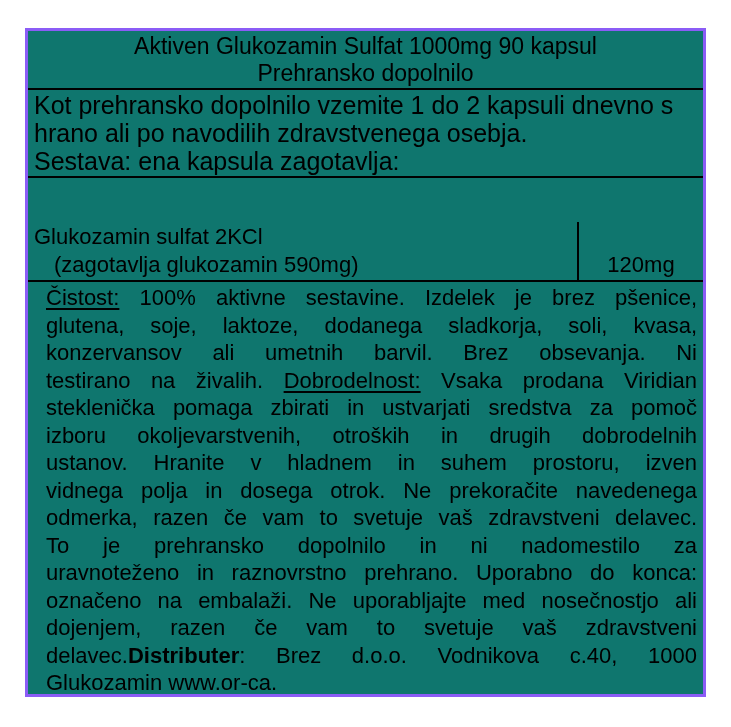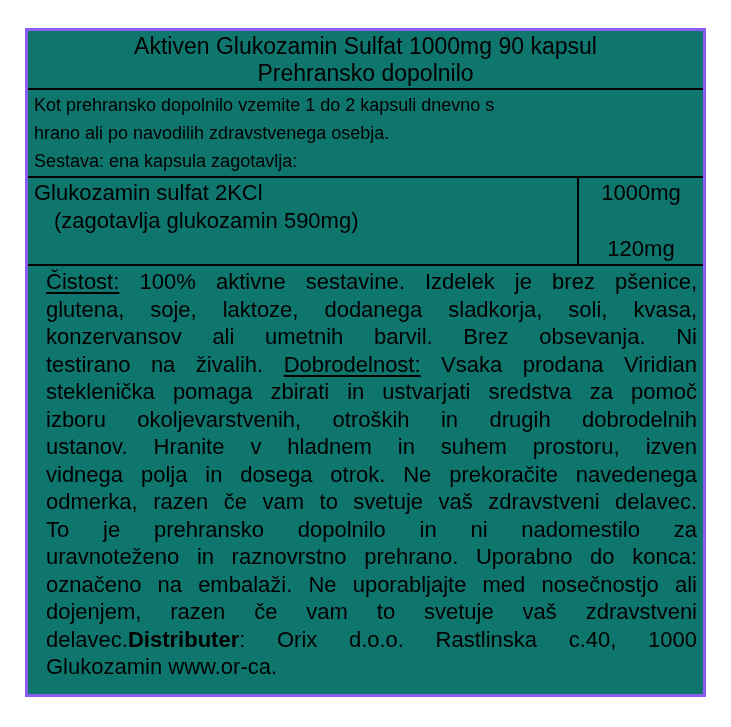--- a/index.html
+++ b/index.html
@@ -37,28 +37,29 @@
   .tline {
     font-size: 23px;
     line-height: 27px;
     white-space: nowrap;
   }
   .sec.directions {
     border-bottom: 2px solid #000000;
     padding: 1px 5px 1px 6px;
   }
   .dline {
-    font-size: 18px;
+    font-size: 25px;
     line-height: 28px;
     white-space: nowrap;
   }
   .sec.ingredients {
     border-bottom: 2px solid #000000;
     display: flex;
     align-items: stretch;
+    margin-top: 44px;
   }
   .ing-left {
     flex: 1 1 auto;
     padding: 1px 4px 1px 6px;
   }
   .ing-right {
     flex: 0 0 124px;
     border-left: 2px solid #000000;
     text-align: center;
     padding: 1px 0;
@@ -112,37 +113,36 @@
       <div class="dline">hrano ali po navodilih zdravstvenega osebja.</div>
       <div class="dline">Sestava: ena kapsula zagotavlja:</div>
     </div>
 
   <div class="sec ingredients">
     <div class="ing-left" id="ingNames">
         <div class="iname">Glukozamin sulfat 2KCl</div>
         <div class="iname indent">(zagotavlja glukozamin 590mg)</div>
       </div>
     <div class="ing-right" id="ingAmounts">
-        <div class="iamt">1000mg</div>
         <div class="iamt">&nbsp;</div>
         <div class="iamt">120mg</div>
       </div>
   </div>
 
   <div class="sec info" id="info">
       <div class="pline"><span class="u">Čistost:</span><span> 100% aktivne sestavine. Izdelek je brez pšenice,</span></div>
       <div class="pline"><span>glutena, soje, laktoze, dodanega sladkorja, soli, kvasa,</span></div>
       <div class="pline"><span>konzervansov ali umetnih barvil. Brez obsevanja. Ni</span></div>
       <div class="pline"><span>testirano na živalih. </span><span class="u">Dobrodelnost:</span><span> Vsaka prodana Viridian</span></div>
       <div class="pline"><span>steklenička pomaga zbirati in ustvarjati sredstva za pomoč</span></div>
       <div class="pline"><span>izboru okoljevarstvenih, otroških in drugih dobrodelnih</span></div>
       <div class="pline"><span>ustanov. Hranite v hladnem in suhem prostoru, izven</span></div>
       <div class="pline"><span>vidnega polja in dosega otrok. Ne prekoračite navedenega</span></div>
       <div class="pline"><span>odmerka, razen če vam to svetuje vaš zdravstveni delavec.</span></div>
       <div class="pline"><span>To je prehransko dopolnilo in ni nadomestilo za</span></div>
       <div class="pline"><span>uravnoteženo in raznovrstno prehrano. Uporabno do konca:</span></div>
       <div class="pline"><span>označeno na embalaži. Ne uporabljajte med nosečnostjo ali</span></div>
       <div class="pline"><span>dojenjem, razen če vam to svetuje vaš zdravstveni</span></div>
-      <div class="pline"><span>delavec.</span><span class="b">Distributer</span><span>: Orix d.o.o. Rastlinska c.40, 1000</span></div>
+      <div class="pline"><span>delavec.</span><span class="b">Distributer</span><span>: Brez d.o.o. Vodnikova c.40, 1000</span></div>
       <div class="pline last"><span>Glukozamin www.or-ca.</span></div>
     </div>
 
 </div>
 
 </body></html>

